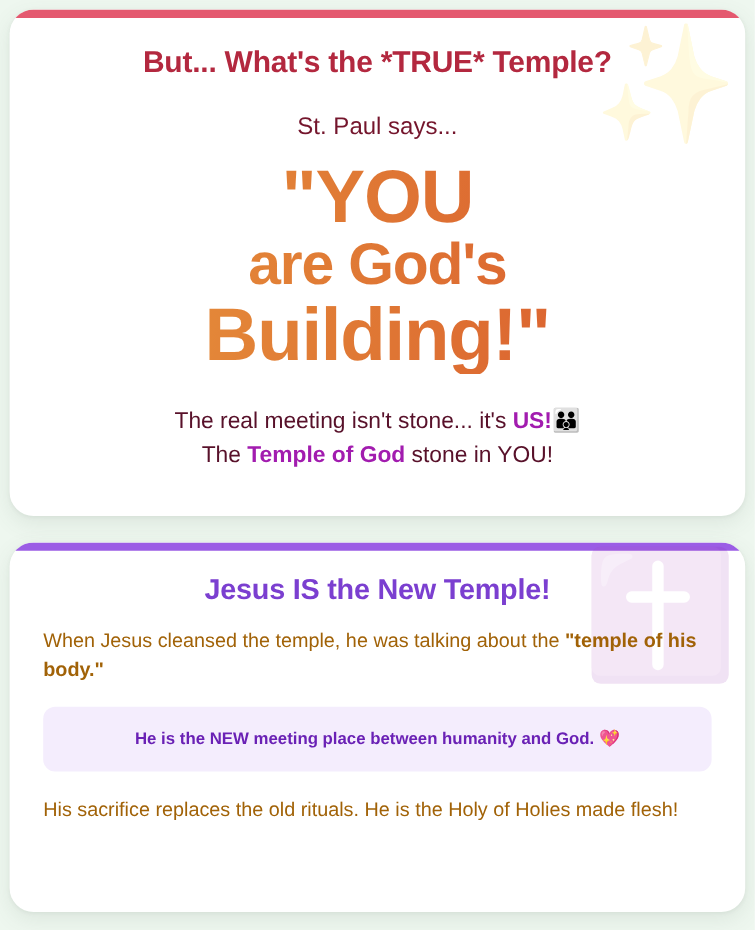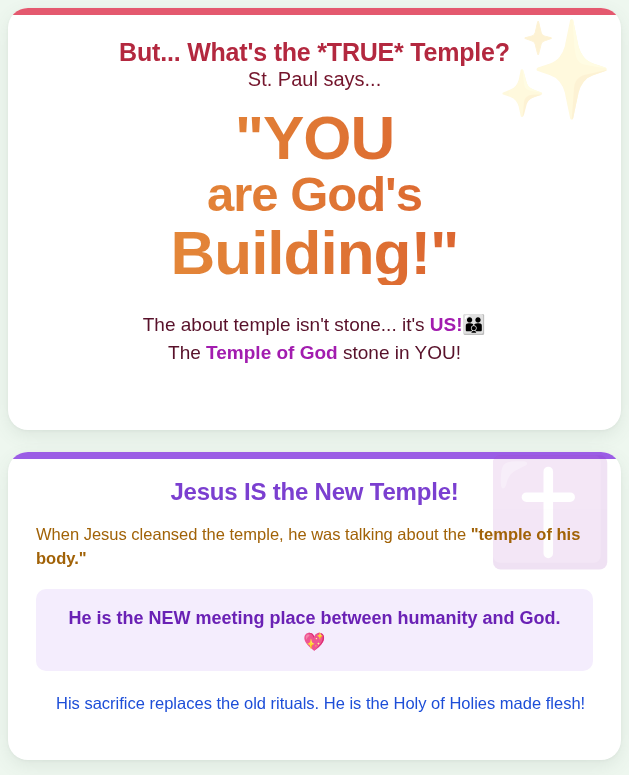--- a/index.html
+++ b/index.html
@@ -72,21 +72,21 @@
   .verse-question {
     font-size: 25px;
     font-weight: 700;
     color: #b3283f;
     letter-spacing: -0.2px;
     position: relative;
     z-index: 2;
   }
 
   .verse-attrib {
-    margin-top: 1px;
+    margin-top: 28px;
     font-size: 20px;
     font-weight: 400;
     color: #74152c;
     position: relative;
     z-index: 2;
   }
 
   .verse-quote {
     margin-top: 18px;
     position: relative;
@@ -142,36 +142,35 @@
     z-index: 2;
   }
   .teaching-body b { font-weight: 700; }
 
   .teaching-callout {
     margin-top: 18px;
     background: #f4edfd;
     border-radius: 10px;
     padding: 17px 22px;
     text-align: center;
-    font-size: 18px;
+    font-size: 14px;
     line-height: 1.35;
     font-weight: 700;
     color: #6a21b5;
     position: relative;
     z-index: 2;
   }
 
   .teaching-closing {
     margin-top: 20px;
     font-size: 16.5px;
     line-height: 1.48;
-    color: #1d4ed8;
-    position: relative;
-    z-index: 2;
-    margin-left: 20px;
+    color: #a16207;
+    position: relative;
+    z-index: 2;
   }
 </style>
 </head>
 <body>
 
 <div class="deck">
 
   <section class="card card--verse">
 
     <span class="watermark watermark--sparkles emoji">✨</span>
@@ -180,21 +179,21 @@
 
     <p class="verse-attrib">St. Paul says...</p>
 
     <div class="verse-quote">
       <span class="ln ln1">"YOU</span>
       <span class="ln ln2">are God's</span>
       <span class="ln ln3">Building!"</span>
     </div>
 
     <p class="verse-takeaway">
-      <span><span>The about temple isn't stone... it's </span><b>US!</b><span class="emoji">👪</span></span><br>
+      <span><span>The real meeting isn't stone... it's </span><b>US!</b><span class="emoji">👪</span></span><br>
       <span><span>The </span><b>Temple of God</b><span> stone in YOU!</span></span>
     </p>
   </section>
 
   <section class="card card--teaching">
 
     <span class="watermark watermark--cross emoji">✝️</span>
 
     <h2 class="teaching-title">Jesus IS the New Temple!</h2>
 

